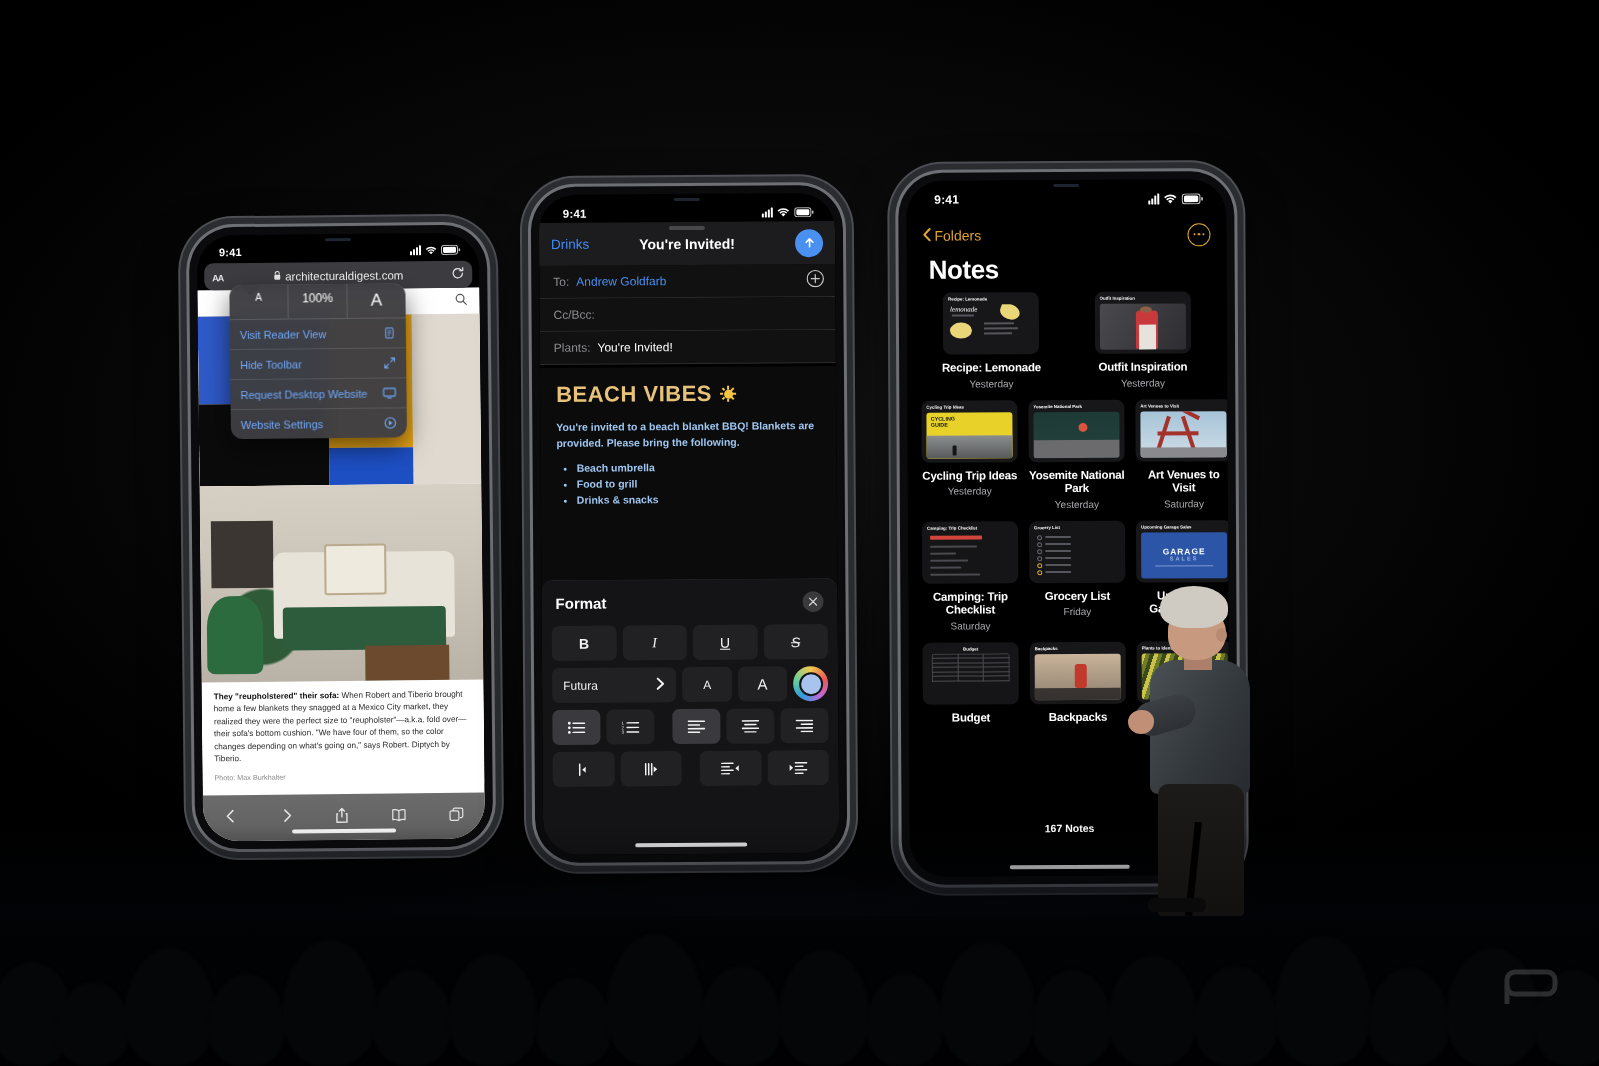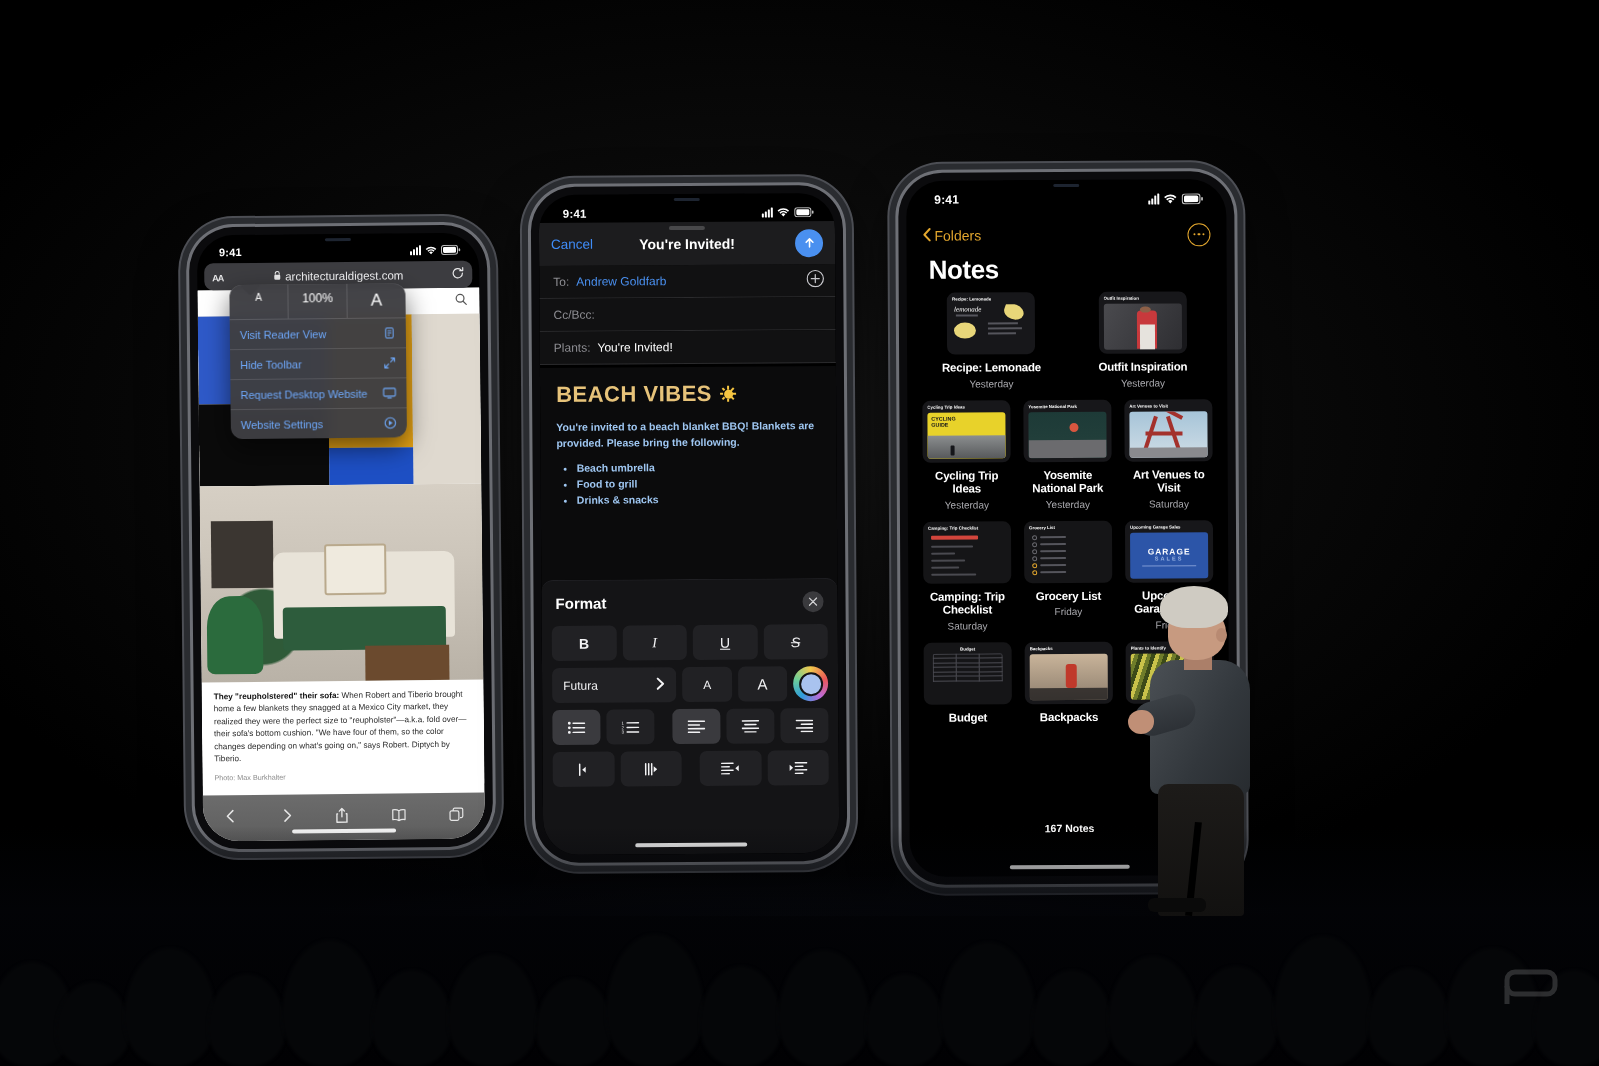--- a/index.html
+++ b/index.html
@@ -217,21 +217,21 @@
   #phone3 .statusbar { height: 28px; padding: 10px 22px 0 28px; font-size: 12px; }
   #p3-nav { position:absolute; top:38px; left:0; right:0; height:34px; display:flex; align-items:center; justify-content:space-between; padding:0 16px; z-index:20;}
   #p3-nav .back { color:#e3a72e; font-size:14px; display:flex; align-items:flex-start; gap:3px;}
   #p3-nav .more { width:23px;height:23px;border-radius:50%;border:1.6px solid #e3a72e;display:flex;align-items:center;justify-content:center;gap:2px;}
   #p3-nav .more i { width:2.6px;height:2.6px;border-radius:50%;background:#e3a72e;display:block;}
   #p3-title { position:absolute; top:74px; left:22px; color:#fff; font-size:26px; font-weight:800; letter-spacing:-.4px; z-index:18;}
   #p3-grid { position:absolute; top:112px; left:0; right:0; bottom:0; padding: 0 14px; }
   .nrow { display:flex; gap:11px; margin-bottom: 11px; }
   .ncell { flex:1; display:flex; flex-direction:column; align-items:center; }
   .nthumb {
-    width: 88px; height: 62px; border-radius: 8px; background:#1a1a1c;
+    width: 96px; height: 62px; border-radius: 8px; background:#1a1a1c;
     padding: 4px 5px; overflow:hidden; position:relative;
   }
   .nthumb .ttl { font-size: 4.4px; color:#fff; font-weight:700; margin-bottom:2px; white-space:nowrap; overflow:hidden;}
   .nthumb .body { position:absolute; left:5px; right:5px; top:12px; bottom:4px; border-radius:3px; overflow:hidden;}
   .nname { margin-top:7px; font-size:11.5px; color:#fff; font-weight:700; text-align:center; line-height:13.5px; letter-spacing:-.2px;}
   .ndate { margin-top:3px; font-size:10px; color:#a8a8ad; text-align:center; }
   #p3-count { position:absolute; left:0; right:0; bottom:42px; text-align:center; color:#fff; font-size:10.5px; font-weight:700;}
   #p3-compose { position:absolute; right:22px; bottom:30px; color:#e3a72e; }
 
   
@@ -476,21 +476,21 @@
                 <rect x="0.5" y="0.5" width="16" height="9" rx="2.4" fill="none" stroke="#fff" stroke-opacity=".75"></rect>
                 <rect x="2" y="2" width="13" height="6" rx="1.4" fill="#fff"></rect>
                 <rect x="17.6" y="3.4" width="1.6" height="3.2" rx=".8" fill="#fff" fill-opacity=".75"></rect>
               </svg>
           </span>
         </div>
       </div>
 
       <div id="p2-nav">
         <div class="grab"></div>
-        <div class="cancel">Cancel</div>
+        <div class="cancel">Drinks</div>
         <div class="title">You're Invited!</div>
         <div class="send">
           <svg width="15" height="15" viewBox="0 0 16 16">
               <path d="M8 12.5V4M8 4 4.4 7.6M8 4l3.6 3.6" fill="none" stroke="#fff" stroke-width="1.7" stroke-linecap="round" stroke-linejoin="round"></path>
             </svg>
         </div>
       </div>
 
       <div style="position:absolute;top:71px;left:0;right:0;">
         <div class="fieldrow">

